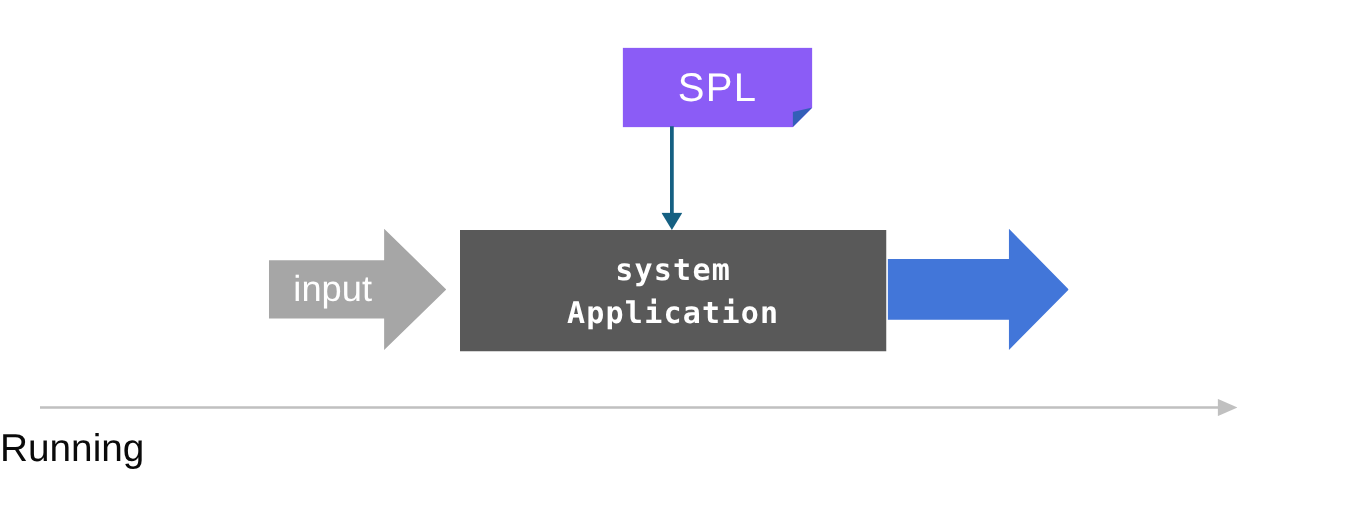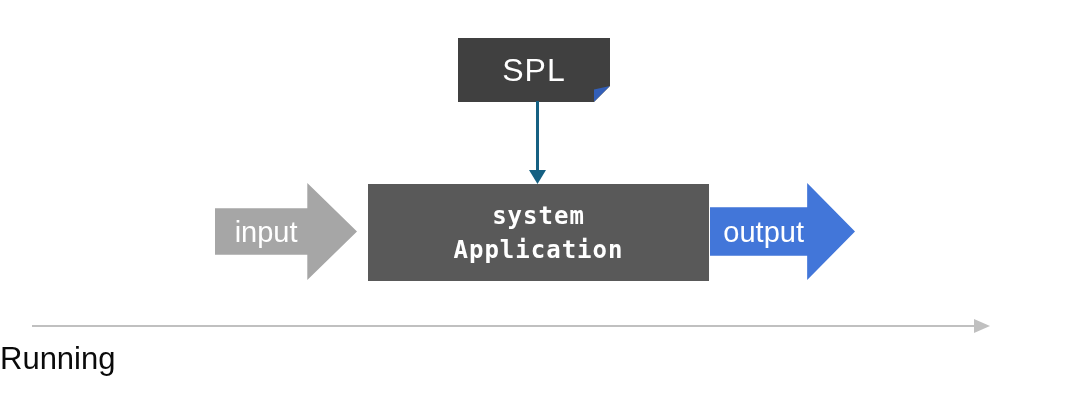--- a/index.html
+++ b/index.html
@@ -109,40 +109,39 @@
     text-align: left;
     color: #0a0a0a;
     font-size: 31px;
   }
 </style>
 </head>
 <body>
 
 <div class="canvas">
 
-  <div class="spl-node" style="background-color: #404040;">
+  <div class="spl-node" style="background-color: #8b5cf6; margin-left: 40px;">
     <span class="spl-label">SPL</span>
     <div class="spl-fold" style="background-color: rgb(51, 95, 184);"></div>
   </div>
 
   <div class="connector-shaft" style="background-color: rgb(21, 96, 130);"></div>
   <div class="connector-head" style="background-color: rgb(21, 96, 130);"></div>
 
   <div class="app-node" style="background-color: rgb(89, 89, 89);">
     <span class="app-line">system</span>
     <span class="app-line">Application</span>
   </div>
 
   <div class="block-arrow input-arrow">
     <div class="arrow-shape" style="background-color: rgb(166, 166, 166);"></div>
     <span class="arrow-label">input</span>
   </div>
 
   <div class="block-arrow output-arrow">
     <div class="arrow-shape" style="background-color: rgb(66, 118, 217);"></div>
-    <span class="arrow-label">output</span>
   </div>
 
   <div class="timeline-line" style="background-color: rgb(192, 192, 192);"></div>
   <div class="timeline-head" style="background-color: rgb(192, 192, 192);"></div>
   <div class="timeline-label">Running</div>
 
 </div>
 
 </body></html>

